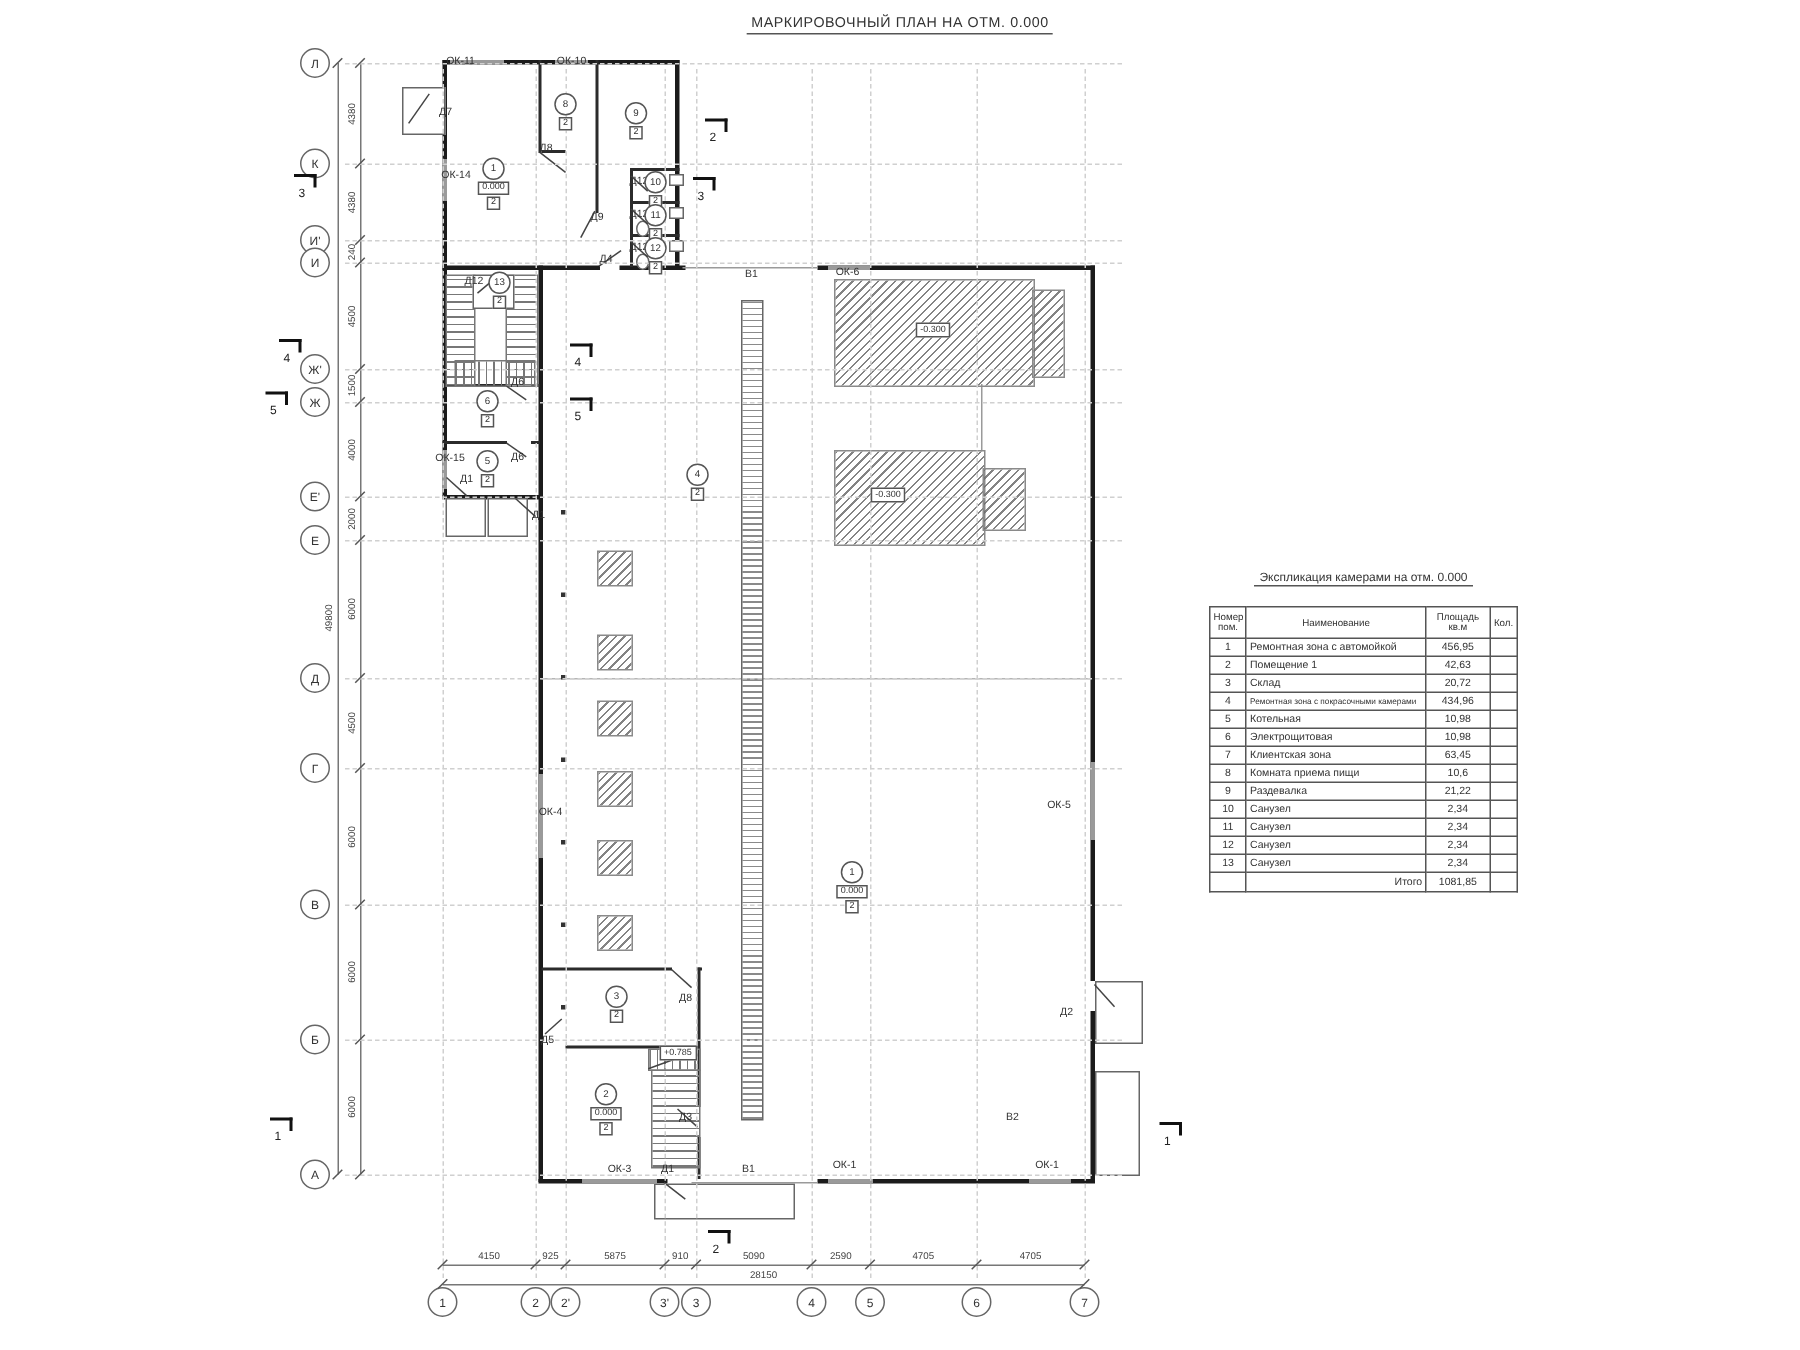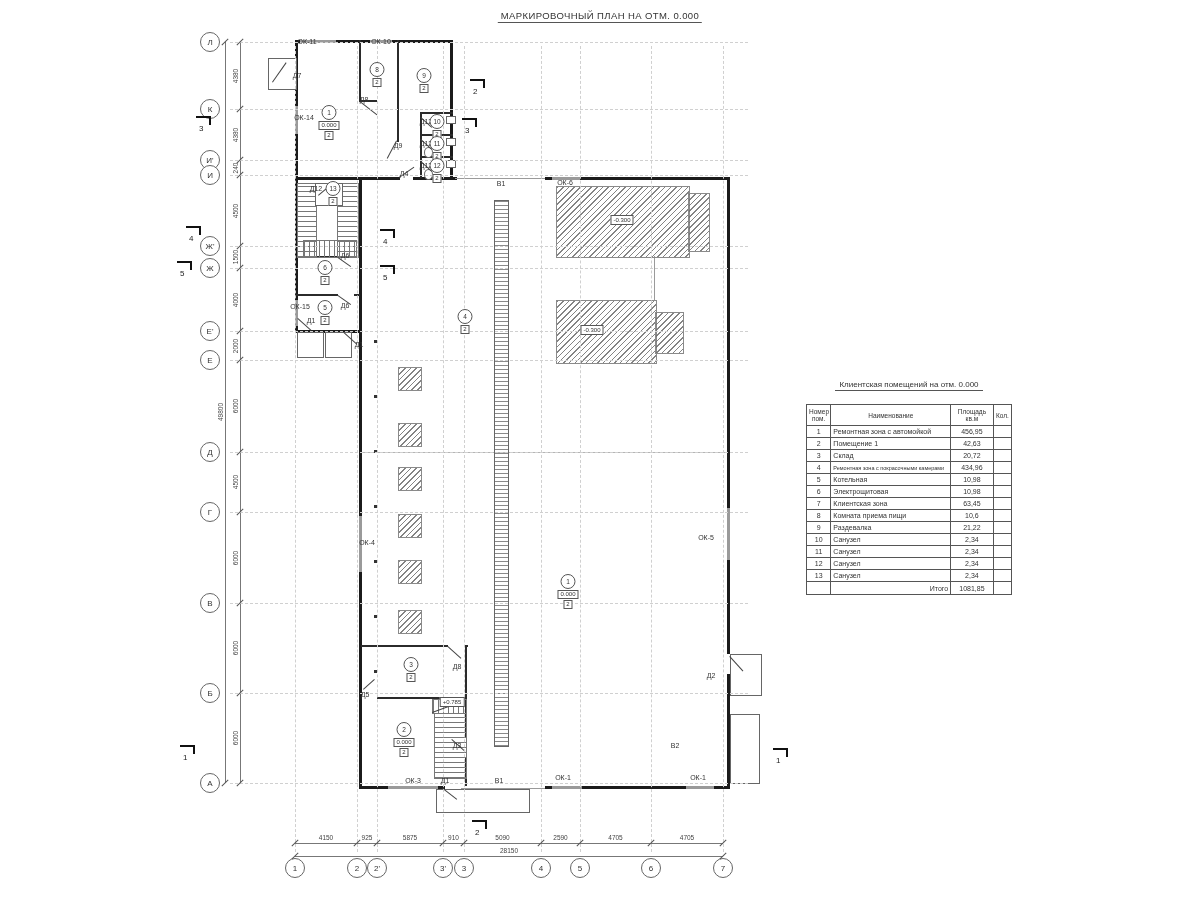--- a/index.html
+++ b/index.html
@@ -391,21 +391,21 @@
         <div class="l"></div>
         <div class="n">1</div>
       </div>
       <div class="sect" style="left: 773px; top: 748px;">
         <div class="l"></div>
         <div class="n">1</div>
       </div>
     </div>
 
   <div id="table-wrap">
-    <div class="tbl-title">Клиентская помещений на отм. 0.000</div>
+    <div class="tbl-title">Экспликация камерами на отм. 0.000</div>
     <table id="sched">
       <colgroup>
           <col style="width:24px">
           <col style="width:118px">
           <col style="width:42px">
           <col style="width:18px">
         </colgroup>
       <thead id="sched-head">
           <tr>
             <th>Номер пом.</th>

